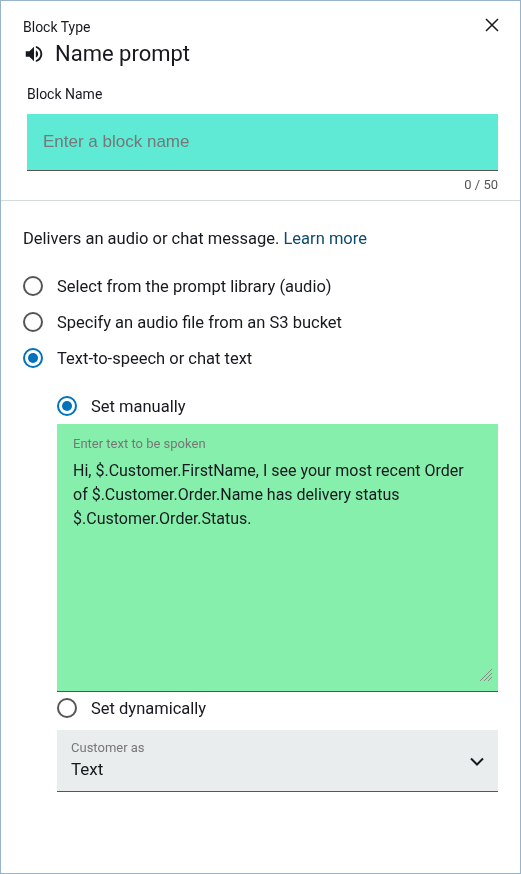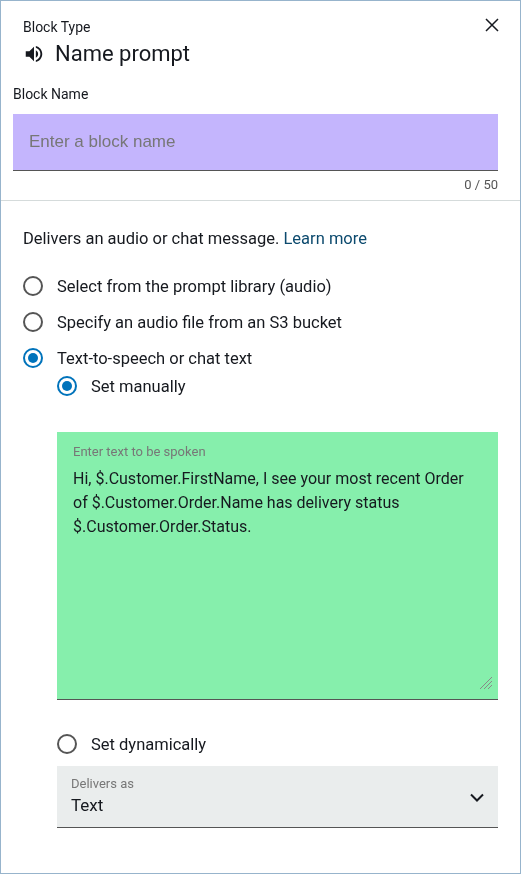--- a/index.html
+++ b/index.html
@@ -41,30 +41,30 @@
     right: 18px;
     width: 20px;
     height: 20px;
     cursor: pointer;
     background: none;
     border: none;
     padding: 0;
   }
   .close-btn svg { width: 20px; height: 20px; stroke: #16191f; stroke-width: 1.5; fill: none; }
   .block-name-section {
-    padding: 8px 22px 0 12px;
+    padding: 8px 22px 0 26px;
   }
   .block-name-label {
     font-size: 14px;
     color: #16191f;
     margin-bottom: 12px;
   }
   .block-name-input {
     width: 100%;
-    background: #c4b5fd;
+    background: #5eead4;
     border: none;
     border-bottom: 1px solid #555;
     padding: 18px 16px;
     font-size: 17px;
     color: #555;
   }
   .block-name-input::placeholder { color: #777; }
   .counter {
     text-align: right;
     font-size: 13px;
@@ -115,24 +115,24 @@
     width: 10px;
     height: 10px;
     border-radius: 50%;
     background: #0073bb;
   }
   .radio-label {
     font-size: 16.5px;
   }
   .sub-group {
     margin-left: 34px;
-    margin-top: 8px;
+    margin-top: 28px;
     display: flex;
     flex-direction: column;
-    gap: 34px;
+    gap: 6px;
   }
   .textarea-wrapper {
     background: #86efac;
     border-bottom: 1px solid #555;
     padding: 12px 16px 8px 16px;
     margin-top: 2px;
     position: relative;
   }
   .textarea-label {
     font-size: 13px;
@@ -255,21 +255,21 @@
     </div>
 
     <div class="radio-row">
       <span class="radio-outer"></span>
       <span class="radio-label">Set dynamically</span>
     </div>
 
   </div>
 
   <div class="interpret-wrapper">
-    <div class="interpret-label">Delivers as</div>
+    <div class="interpret-label">Customer as</div>
     <div class="interpret-value">Text</div>
     <span class="dropdown-arrow">
       <svg width="14" height="10" viewBox="0 0 14 10">
           <path d="M1 2 L7 8 L13 2" stroke="#16191f" stroke-width="2" fill="none"></path>
         </svg>
     </span>
   </div>
 
 </div>
 

